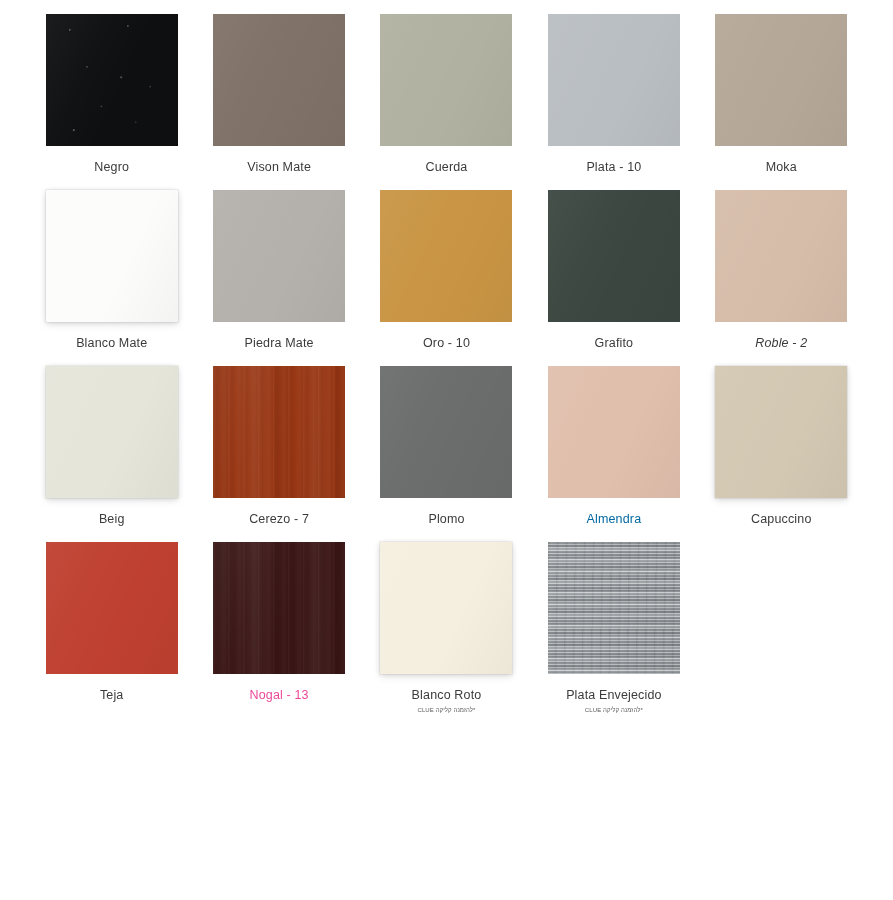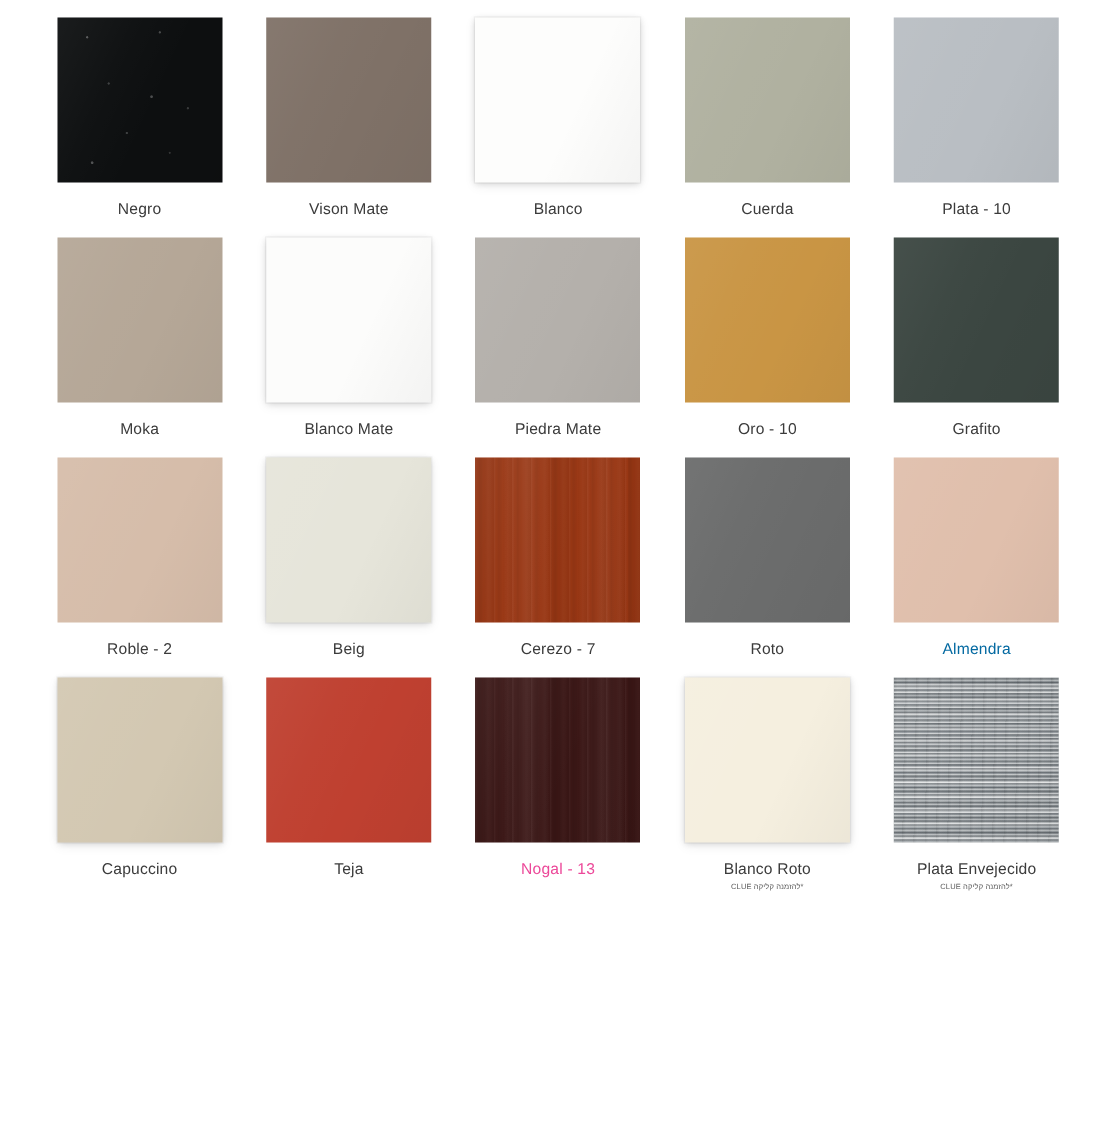--- a/index.html
+++ b/index.html
@@ -162,26 +162,20 @@
       </div>
       <div class="swatch-label" style="color: rgb(59, 59, 59);">Negro</div>
     </div>
     <div class="swatch-cell">
       <div class="swatch-chip" style="width: 132px; height: 132px; background: rgb(127, 113, 103);">
         <span class="sheen"></span>
       </div>
       <div class="swatch-label" style="color: rgb(59, 59, 59);">Vison Mate</div>
     </div>
     <div class="swatch-cell">
-      <div class="swatch-chip shadowed" style="width: 132px; height: 132px; background: rgb(253, 253, 252);">
-        <span class="sheen"></span>
-      </div>
-      <div class="swatch-label" style="color: rgb(59, 59, 59);">Blanco</div>
-    </div>
-    <div class="swatch-cell">
       <div class="swatch-chip" style="width: 132px; height: 132px; background: rgb(176, 177, 160);">
         <span class="sheen"></span>
       </div>
       <div class="swatch-label" style="color: rgb(59, 59, 59);">Cuerda</div>
     </div>
     <div class="swatch-cell">
       <div class="swatch-chip" style="width: 132px; height: 132px; background: rgb(185, 190, 195);">
         <span class="sheen"></span>
       </div>
       <div class="swatch-label" style="color: rgb(59, 59, 59);">Plata - 10</div>
@@ -213,40 +207,40 @@
     <div class="swatch-cell">
       <div class="swatch-chip" style="width: 132px; height: 132px; background: rgb(59, 70, 65);">
         <span class="sheen"></span>
       </div>
       <div class="swatch-label" style="color: rgb(59, 59, 59);">Grafito</div>
     </div>
     <div class="swatch-cell">
       <div class="swatch-chip" style="width: 132px; height: 132px; background: rgb(214, 189, 170);">
         <span class="sheen"></span>
       </div>
-      <div class="swatch-label" style="color: rgb(59, 59, 59);">Roble - 2</div>
+      <div class="swatch-label" style="color: rgb(59, 59, 59); font-style: italic;">Roble - 2</div>
     </div>
     <div class="swatch-cell">
       <div class="swatch-chip shadowed" style="width: 132px; height: 132px; background: rgb(230, 229, 218);">
         <span class="sheen"></span>
       </div>
       <div class="swatch-label" style="color: rgb(59, 59, 59);">Beig</div>
     </div>
     <div class="swatch-cell">
       <div class="swatch-chip" style="width: 132px; height: 132px; background: rgb(153, 55, 20);">
         <span class="grain-vertical"></span>
         <span class="sheen"></span>
       </div>
       <div class="swatch-label" style="color: rgb(59, 59, 59);">Cerezo - 7</div>
     </div>
     <div class="swatch-cell">
       <div class="swatch-chip" style="width: 132px; height: 132px; background: rgb(107, 108, 108);">
         <span class="sheen"></span>
       </div>
-      <div class="swatch-label" style="color: rgb(59, 59, 59);">Roto</div>
+      <div class="swatch-label" style="color: rgb(59, 59, 59);">Plomo</div>
     </div>
     <div class="swatch-cell">
       <div class="swatch-chip" style="width: 132px; height: 132px; background: rgb(224, 191, 172);">
         <span class="sheen"></span>
       </div>
       <div class="swatch-label" style="color: #0369a1;">Almendra</div>
     </div>
     <div class="swatch-cell">
       <div class="swatch-chip shadowed" style="width: 132px; height: 132px; background: rgb(211, 200, 178);">
         <span class="sheen"></span>

